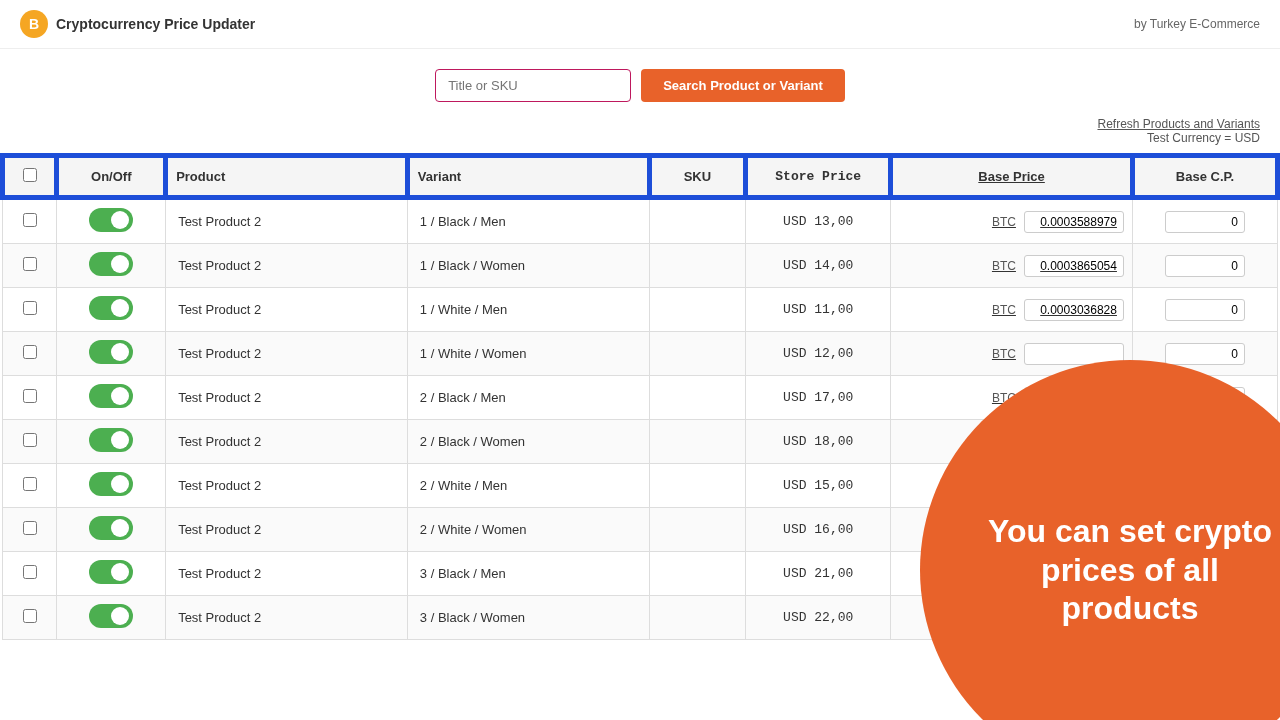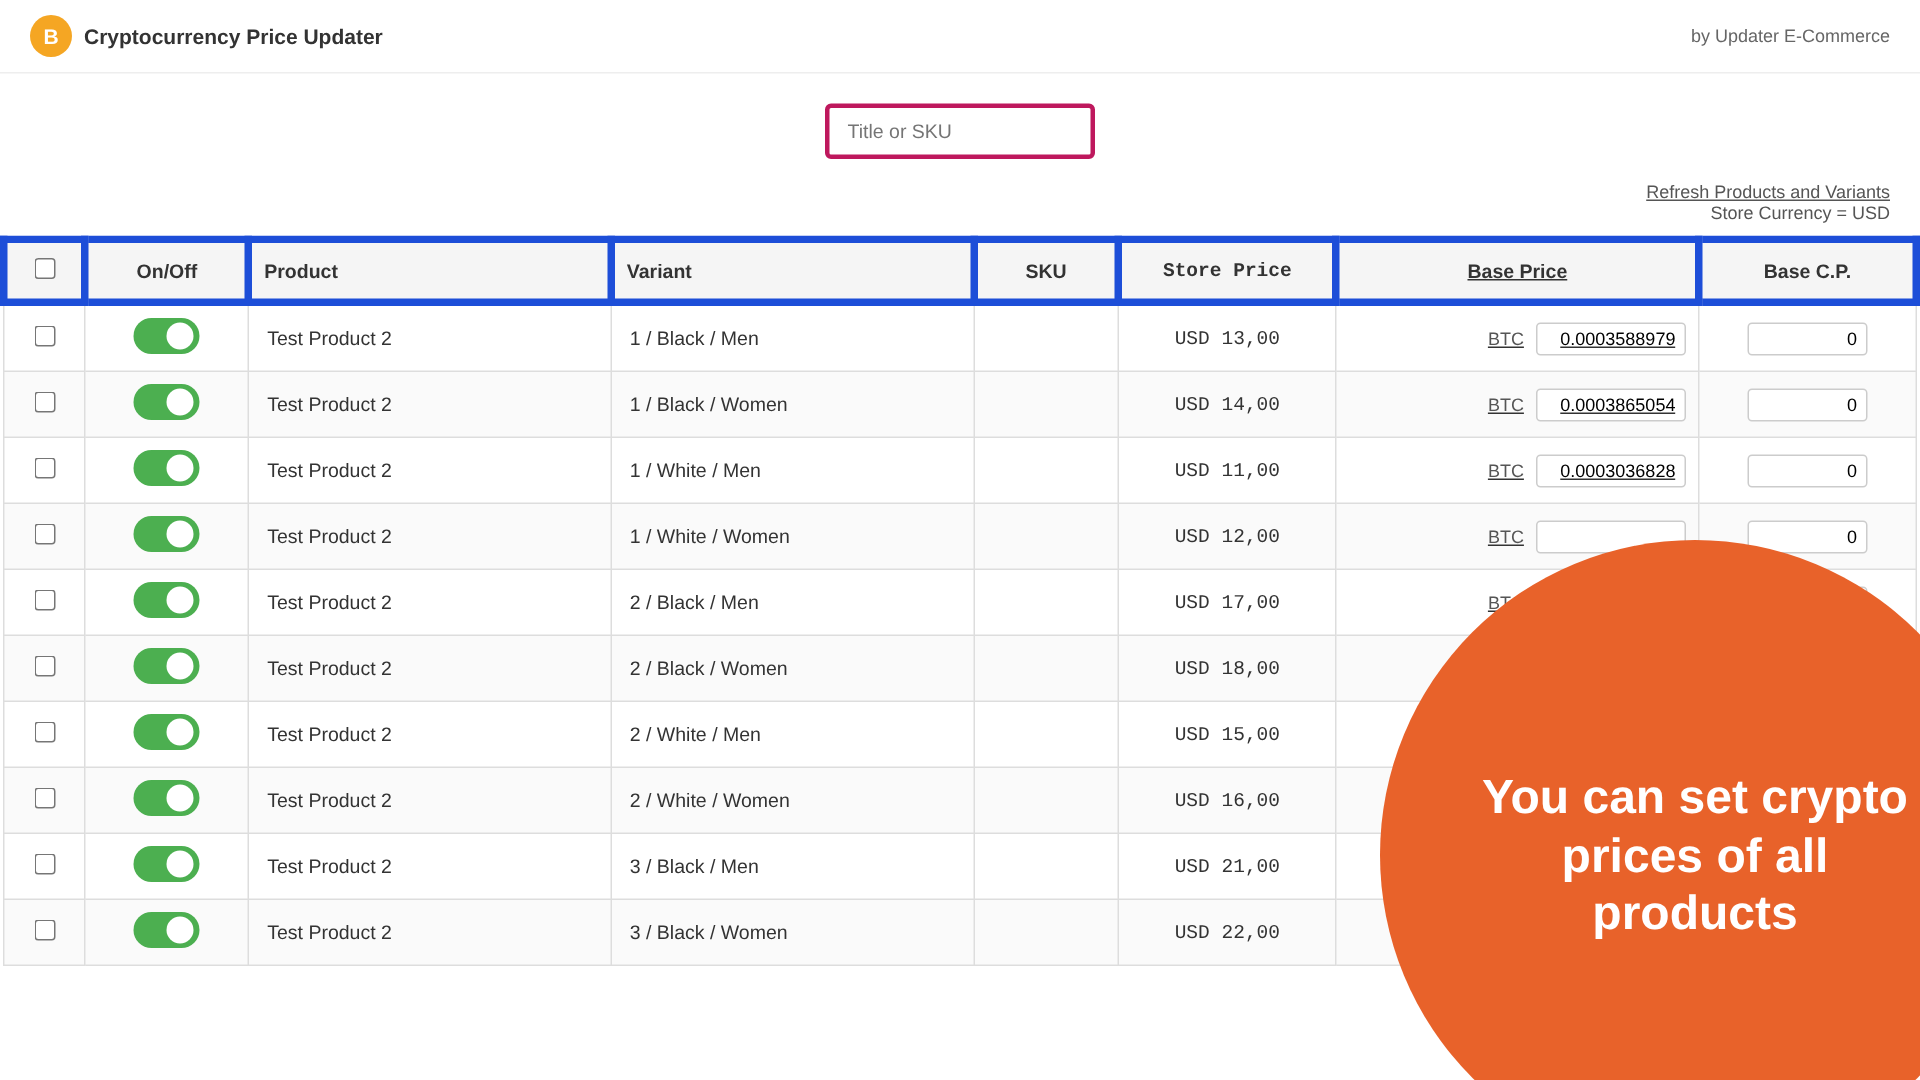--- a/index.html
+++ b/index.html
@@ -7,21 +7,21 @@
 
     
     .header { display: flex; align-items: center; justify-content: space-between; padding: 10px 20px; border-bottom: 1px solid #eee; background: #fff; }
     .header-left { display: flex; align-items: center; gap: 8px; }
     .header-logo { width: 28px; height: 28px; background: #f5a623; border-radius: 50%; display: flex; align-items: center; justify-content: center; color: #fff; font-weight: bold; font-size: 14px; }
     .header-title { font-size: 14px; font-weight: 600; color: #333; }
     .header-right { font-size: 12px; color: #666; }
 
     
     .search-area { display: flex; justify-content: center; align-items: center; padding: 20px 0 15px; gap: 10px; }
-    .search-input { width: 180px; padding: 8px 12px; border: 3px solid #be185d; border-radius: 4px; font-size: 13px; color: #999; }
+    .search-input { width: 196px; padding: 8px 12px; border: 1px solid #be185d; border-radius: 4px; font-size: 13px; color: #999; }
     .search-button { background: #e8622a; color: #fff; border: none; padding: 9px 22px; border-radius: 4px; font-size: 13px; font-weight: bold; cursor: pointer; }
 
     
     .refresh-area { display: flex; flex-direction: column; align-items: flex-end; padding: 0 20px 8px; }
     .refresh-link { color: #555; text-decoration: underline; font-size: 12px; cursor: pointer; }
     .store-currency { font-size: 12px; color: #555; }
 
     
     .table-container { width: 100%; overflow-x: auto; }
     table { width: 100%; border-collapse: collapse; }
@@ -61,30 +61,31 @@
     input[type="checkbox"] { width: 14px; height: 14px; cursor: pointer; }
   </style>
 </head>
 <body>
 
 <div class="header">
   <div class="header-left">
     <div class="header-logo">B</div>
     <span class="header-title">Cryptocurrency Price Updater</span>
   </div>
-  <div class="header-right">by Updater E-Commerce</div>
+  <div class="header-right">by Turkey E-Commerce</div>
 </div>
 
 <div class="search-area">
   <input class="search-input" type="text" placeholder="Title or SKU" style="">
+  <button class="search-button">Search Product or Variant</button>
 </div>
 
 <div class="refresh-area">
   <a class="refresh-link">Refresh Products and Variants</a>
-  <span class="store-currency">Store Currency = USD</span>
+  <span class="store-currency">Test Currency = USD</span>
 </div>
 
 <div class="table-container">
   <table>
     <thead>
       <tr>
         <th class="col-check">
           <input type="checkbox" style="">
         </th>
         <th class="col-onoff">On/Off</th>

